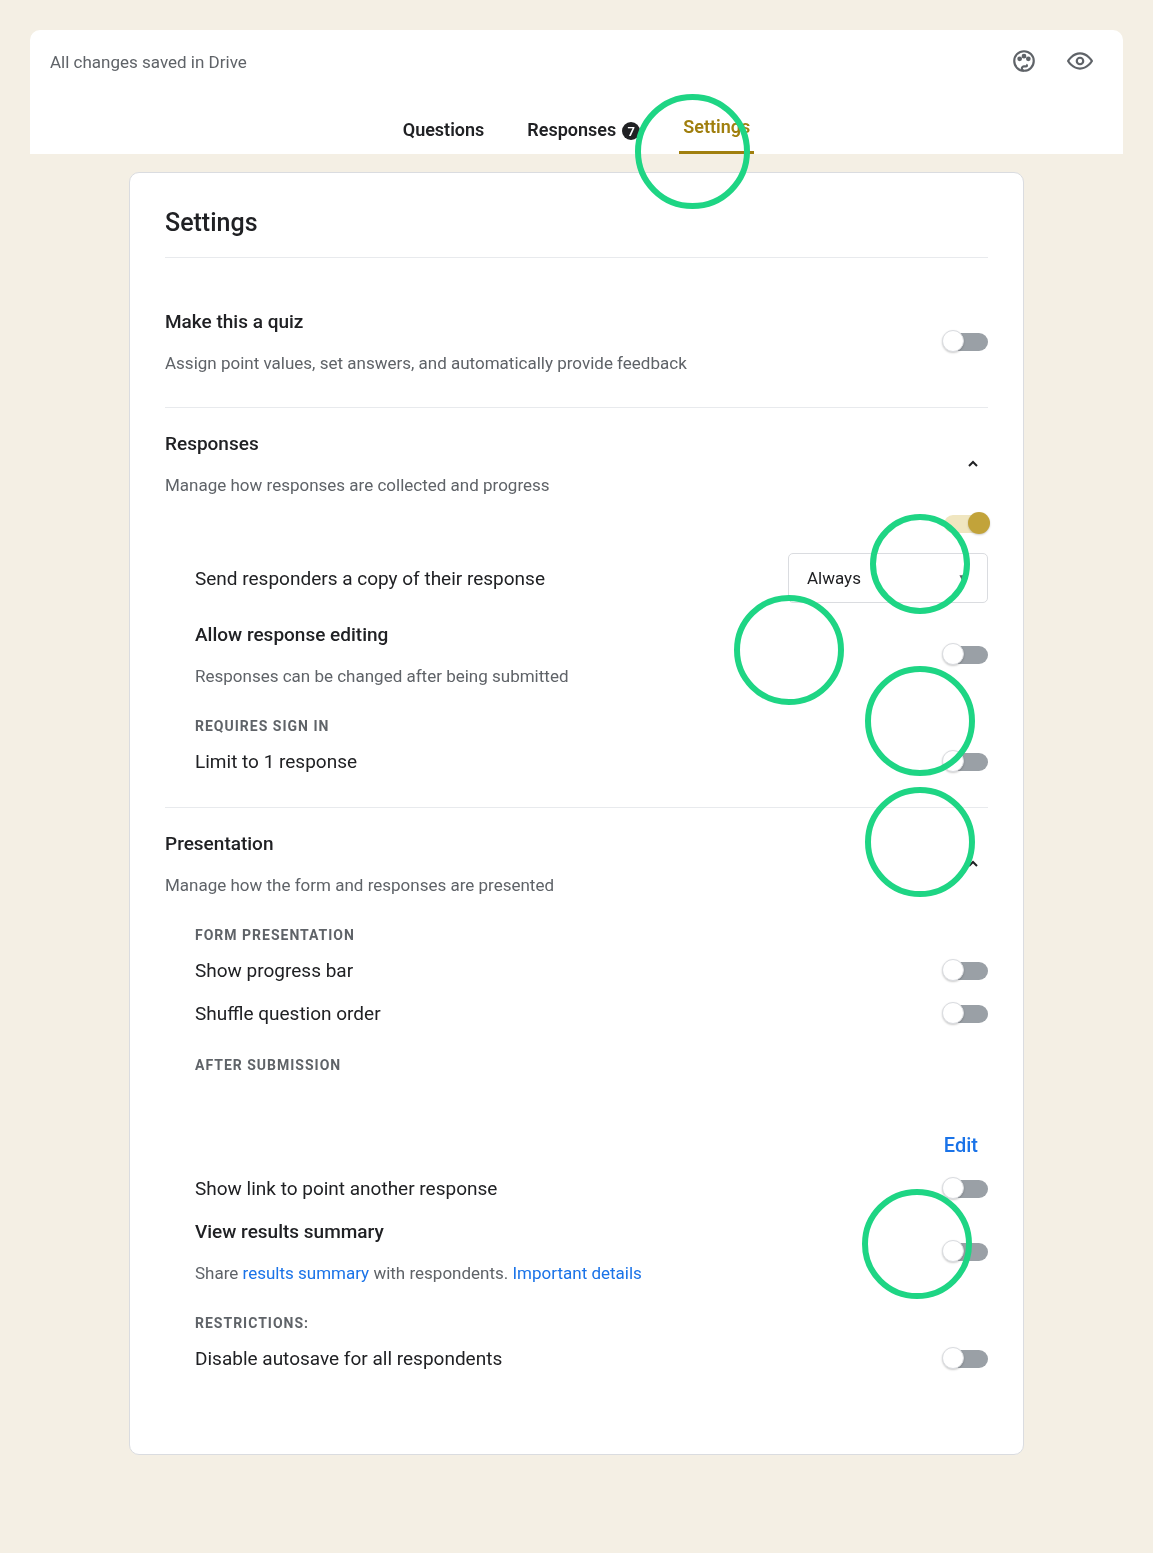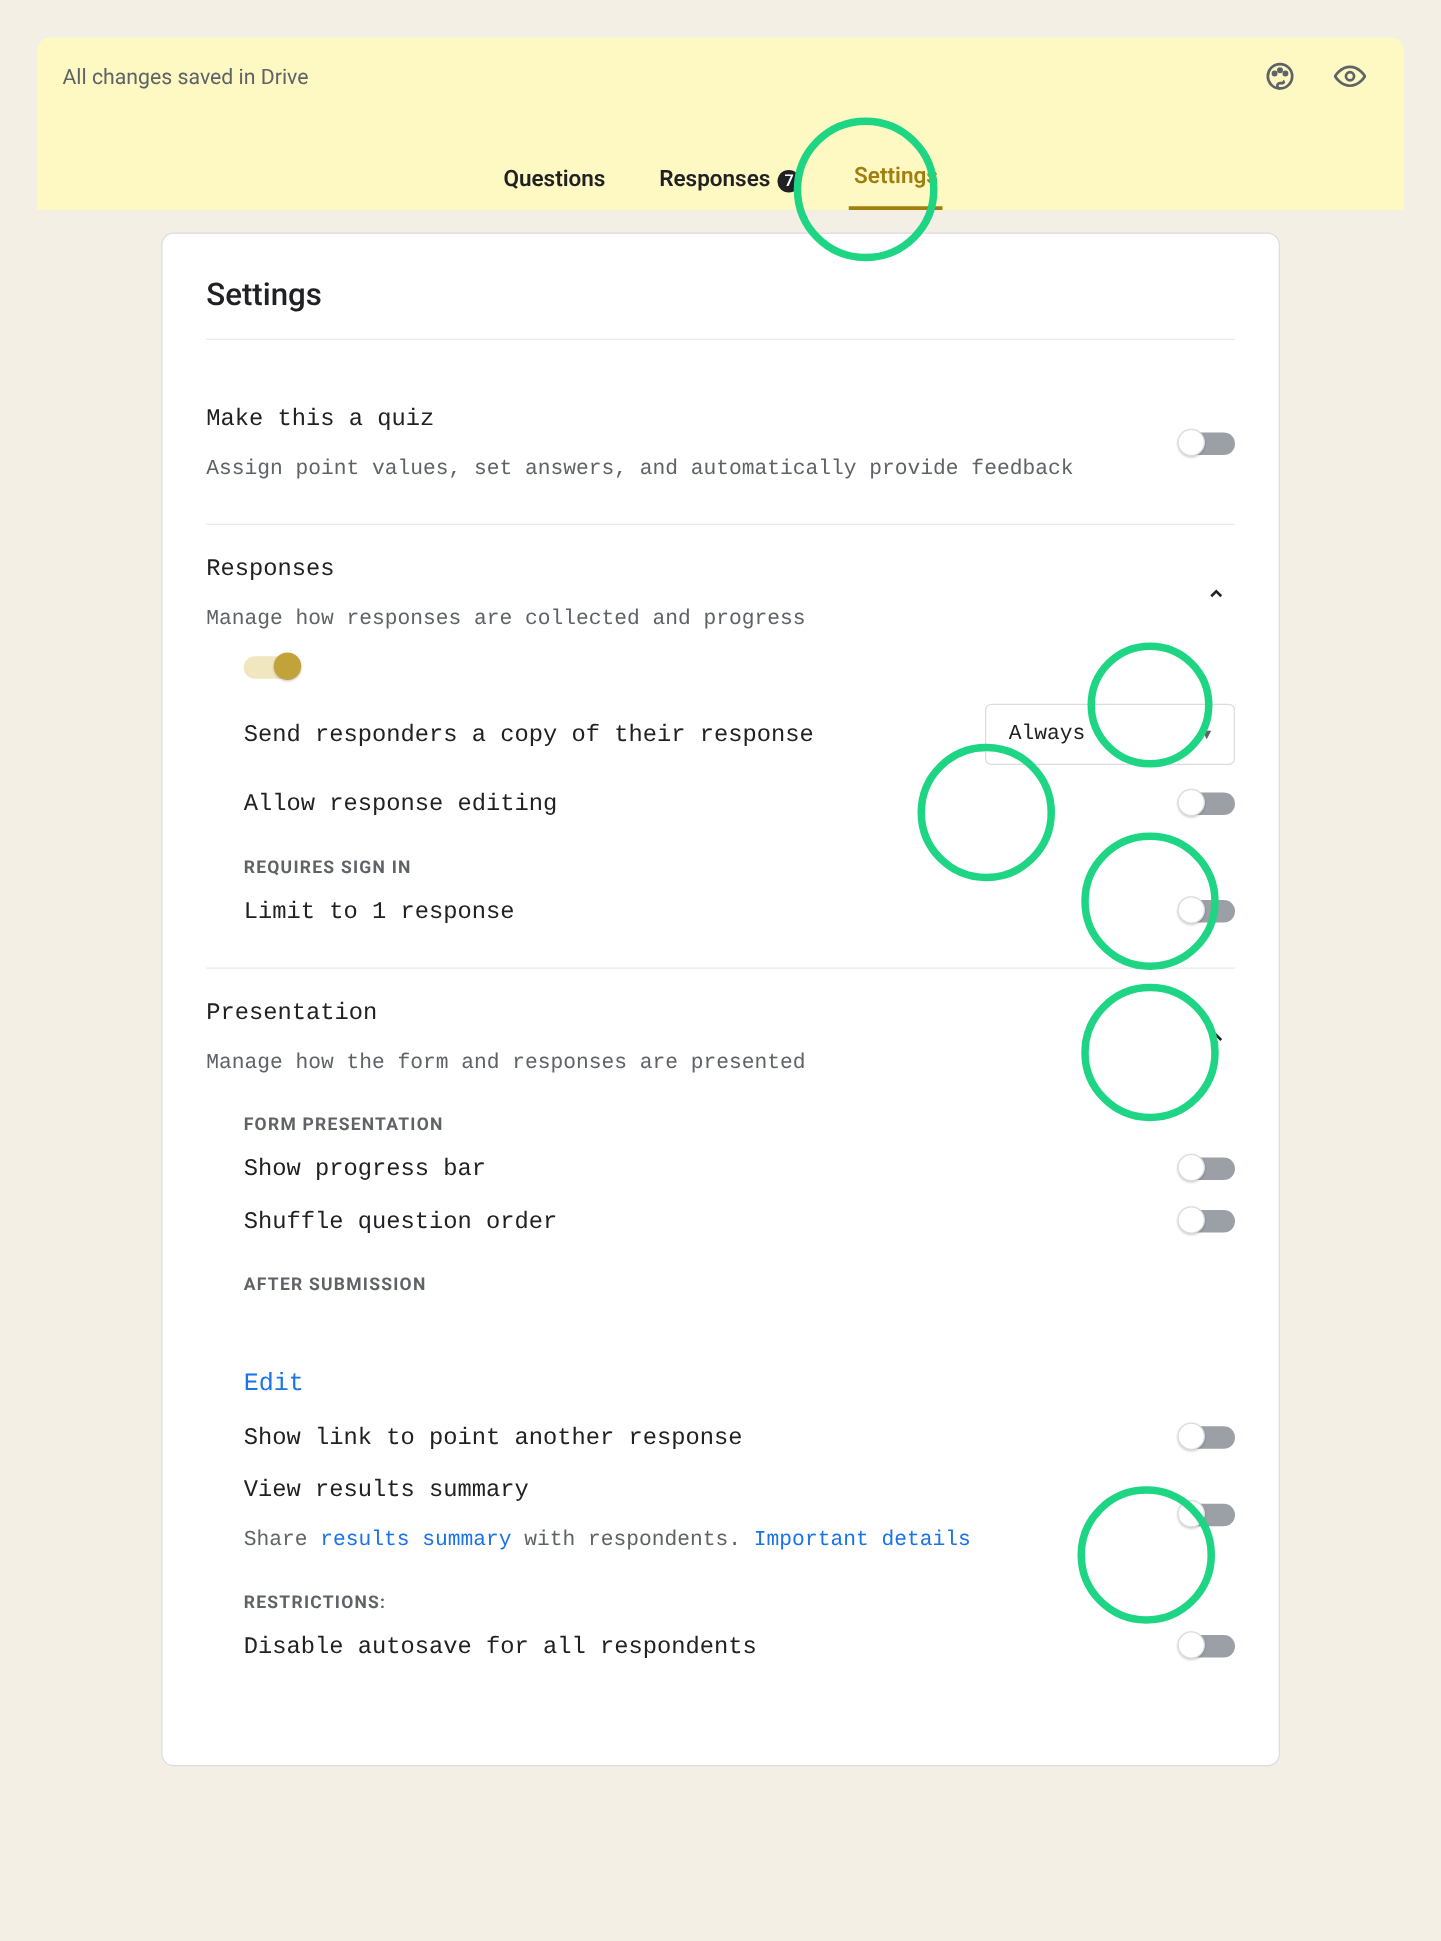--- a/index.html
+++ b/index.html
@@ -3,24 +3,24 @@
 <meta charset="utf-8">
 <style>
   * { box-sizing: border-box; margin: 0; padding: 0; }
   body {
     font-family: -apple-system, BlinkMacSystemFont, "Segoe UI", Roboto, Arial, sans-serif;
     background: #f4efe4;
     width: 1153px;
     min-height: 1553px;
   }
   .topbar {
-    background: #fef9c3;
+    background: #ffffff;
     margin: 30px 30px 0 30px;
     border-radius: 10px 10px 0 0;
-    padding: 38px 35px 0 35px;
+    padding: 24px 35px 0 35px;
     position: relative;
   }
   .save-status {
     color: #5f6368;
     font-size: 17px;
     position: absolute;
     top: 22px;
     left: 20px;
   }
   .topbar-icons {
@@ -81,24 +81,23 @@
   }
   .hr { border: none; border-top: 1px solid #e8eaed; margin: 0 0 28px 0; }
   .section {
     padding: 14px 0 24px 0;
     border-bottom: 1px solid #e8eaed;
   }
   .section:last-child { border-bottom: none; }
   .row {
     display: flex;
     align-items: center;
-    justify-content: space-between;
+    justify-content: flex-end;
     gap: 20px;
     padding: 10px 0;
-    font-family: Liberation Mono, monospace;
   }
   .row .text { flex: 1; }
   .title {
     font-size: 19px;
     font-weight: 500;
     color: #202124;
   }
   .sub {
     font-size: 17px;
     color: #5f6368;
@@ -261,20 +260,21 @@
         </div>
         <div class="dropdown">
           <span>Always</span>
           <span class="arrow">▼</span>
         </div>
       </div>
 
       <div class="row">
         <div class="text">
           <div class="title bold">Allow response editing</div>
+          <div class="sub">Responses can be changed after being submitted</div>
         </div>
         <div class="toggle">
               <div class="knob"></div>
             </div>
       </div>
 
       <div class="section-head">REQUIRES SIGN IN</div>
 
       <div class="row">
         <div class="text">

